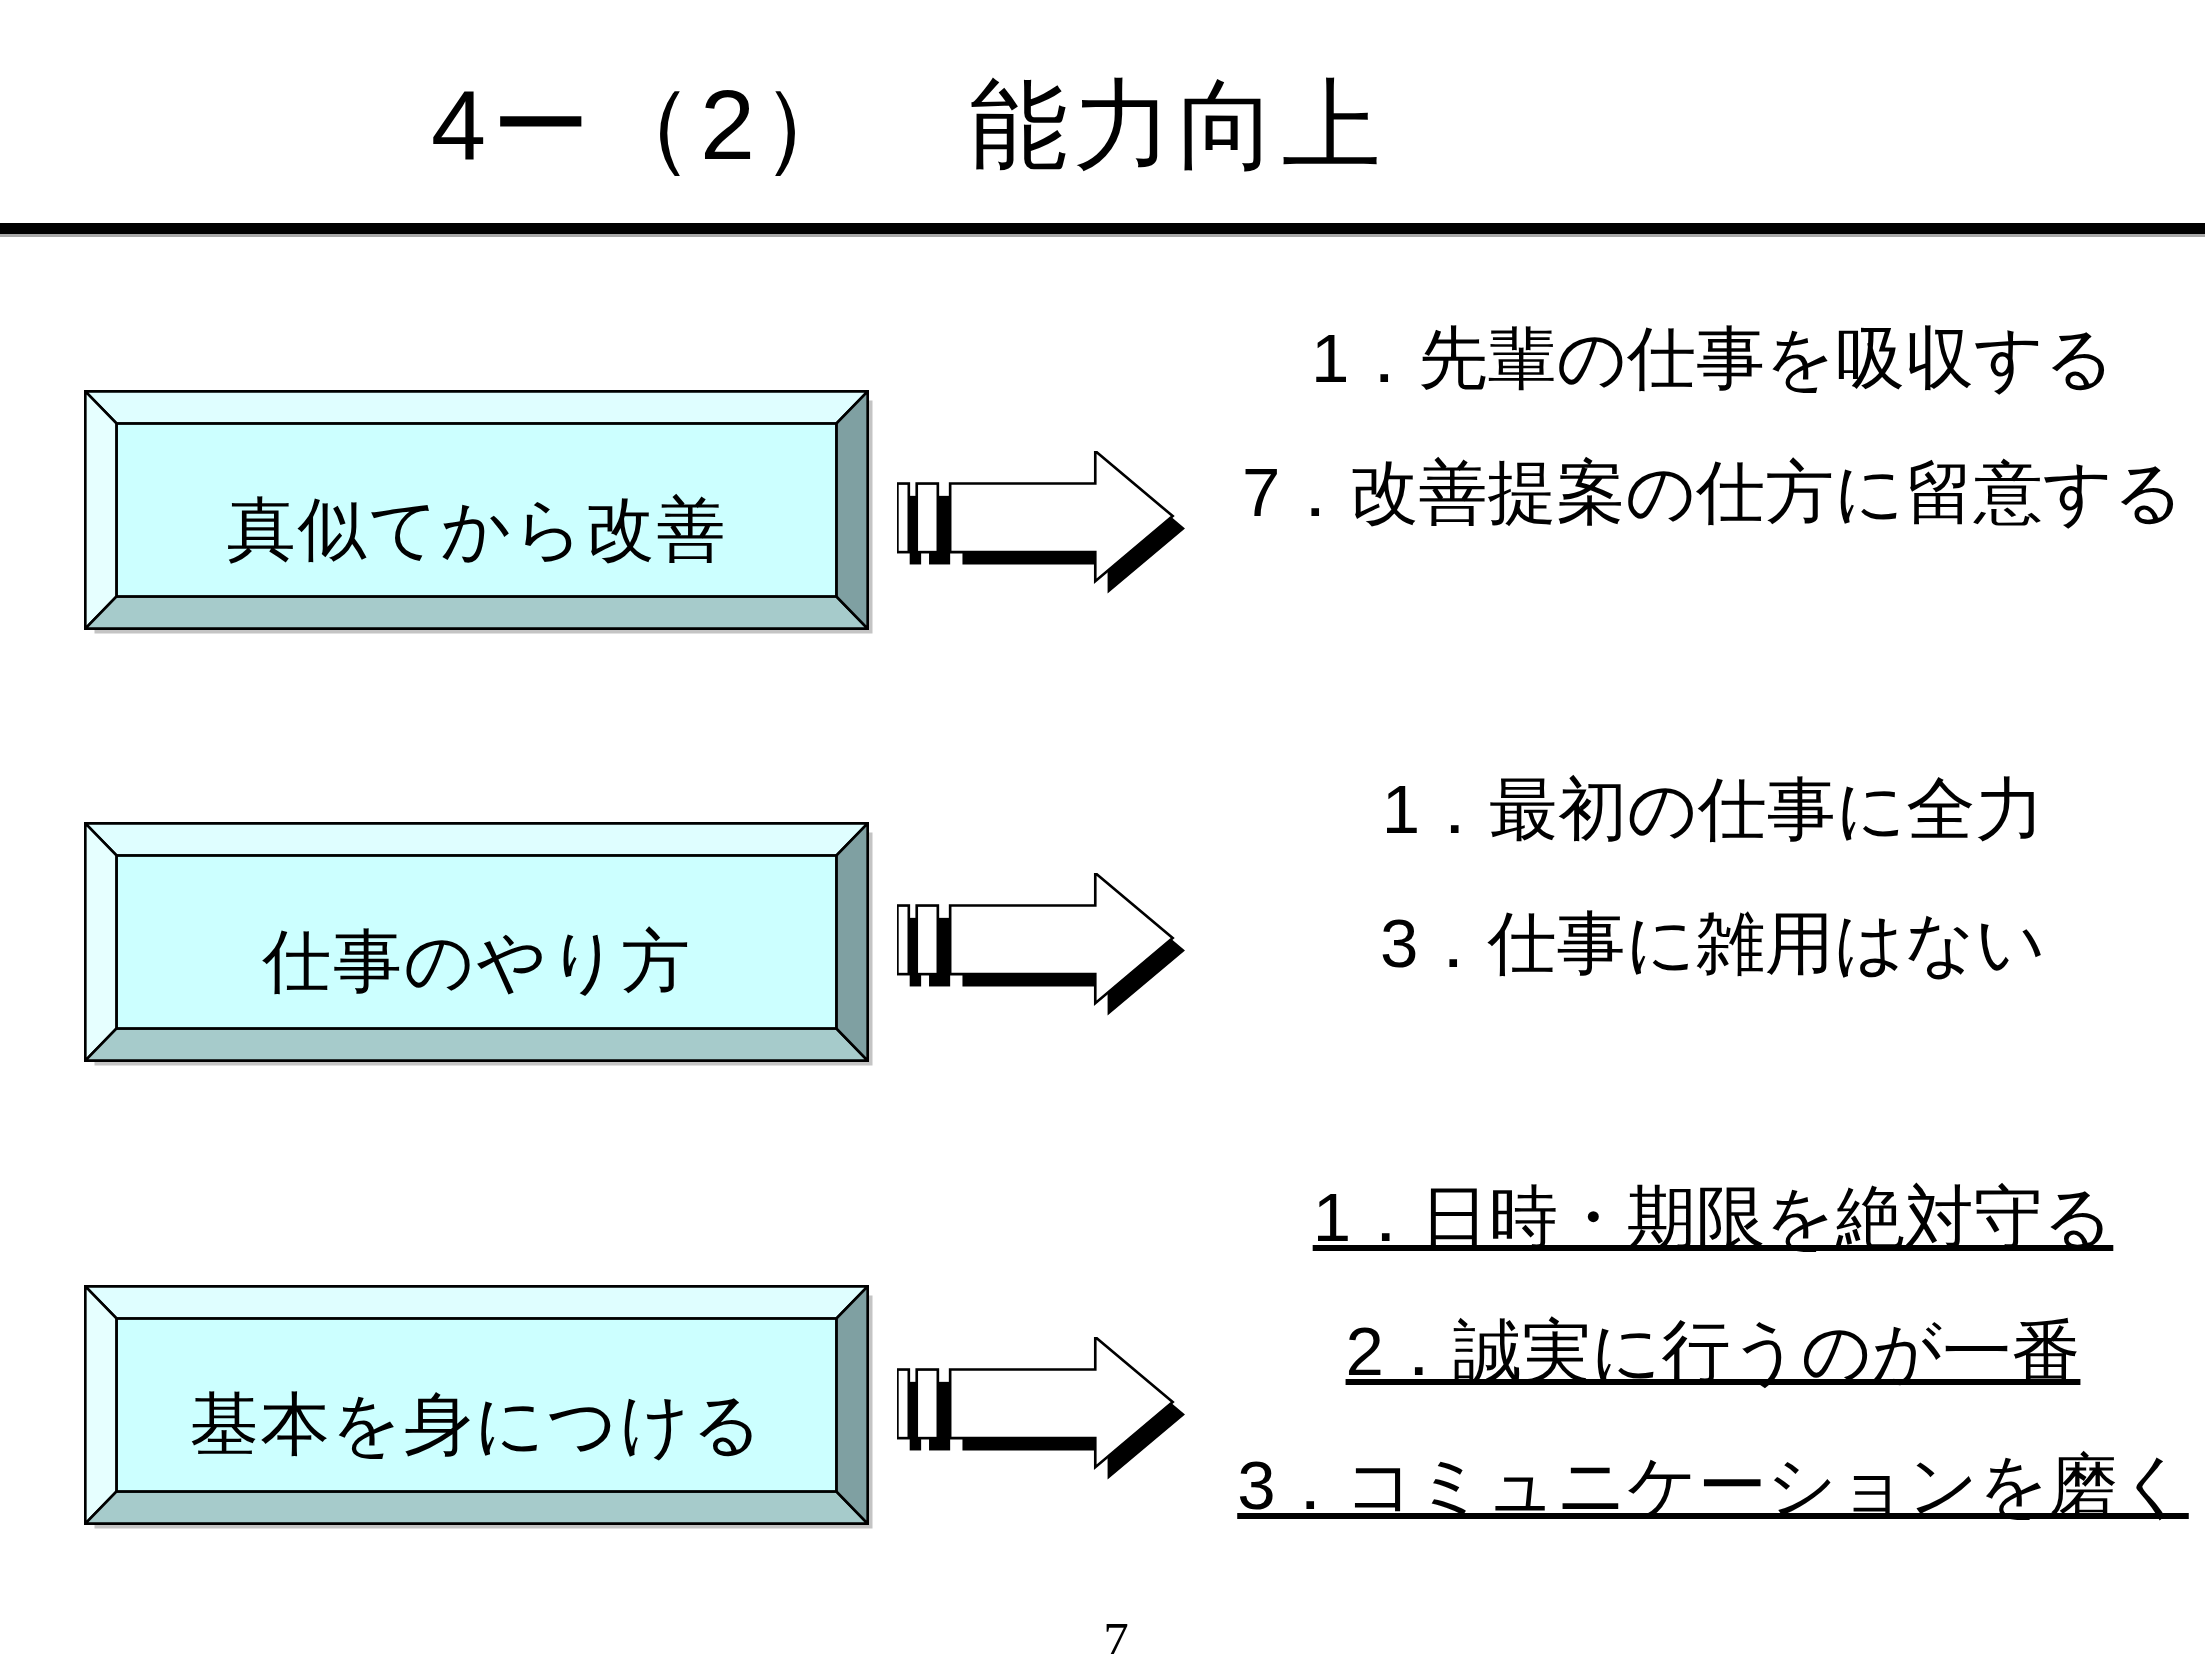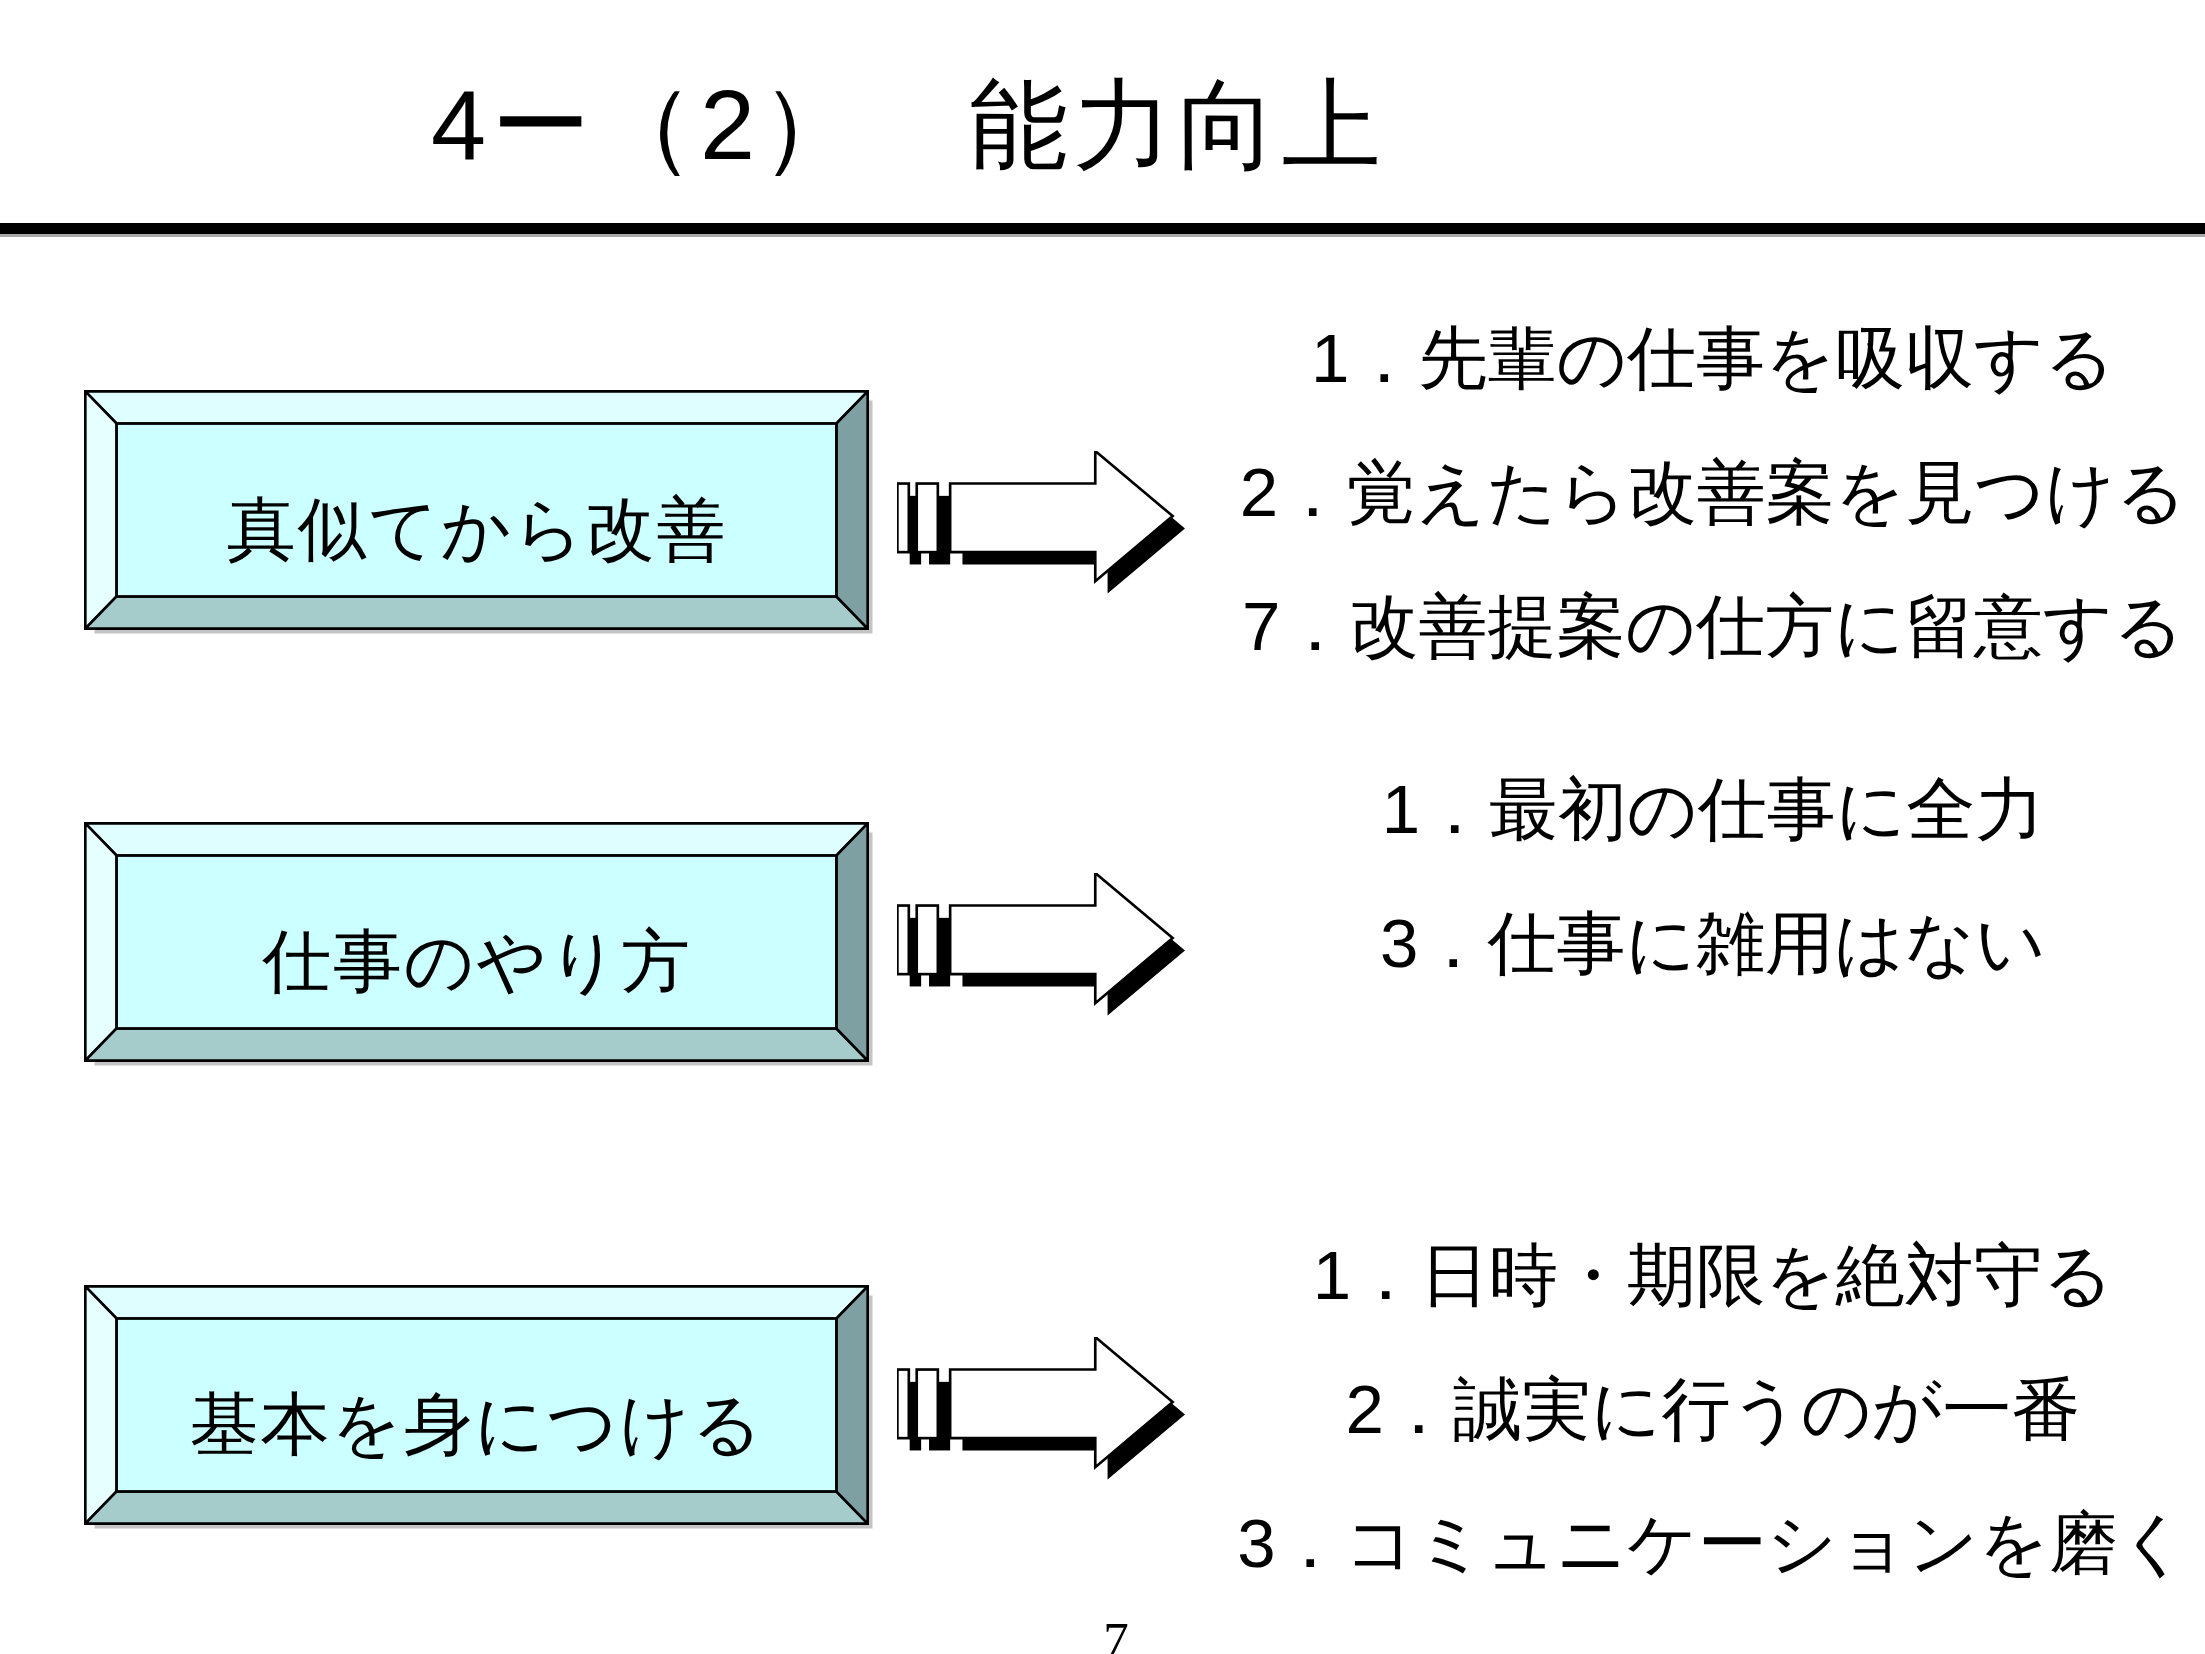--- a/index.html
+++ b/index.html
@@ -118,21 +118,20 @@
       </g>
       <g fill="#ffffff" stroke="#000000" stroke-width="3">
         <rect x="0" y="37" width="13" height="78"></rect>
         <rect x="22" y="37" width="24" height="78"></rect>
         <path d="M60,37 H225 V0 L313,74 L225,148 V115 H60 Z"></path>
       </g>
     </svg>
   </div>
   <div class="item-list" style="top:264px;">
     <div class="list-item">1．先輩の仕事を吸収する</div>
-    <div class="list-item">2．覚えたら改善案を見つける</div>
     <div class="list-item">7．改善提案の仕方に留意する</div>
   </div>
 
   <div class="bevel-box" style="top:794px;">
     <svg width="785" height="240" viewBox="0 0 890 272">
       <g stroke="#000000" stroke-width="3">
         <polygon points="1.5,1.5 888.5,1.5 853,38 37,38" fill="#dffeff"></polygon>
         <polygon points="1.5,1.5 37,38 37,234 1.5,270.5" fill="#e6ffff"></polygon>
         <polygon points="1.5,270.5 37,234 853,234 888.5,270.5" fill="#a6cbcb"></polygon>
         <polygon points="888.5,1.5 853,38 853,234 888.5,270.5" fill="#7fa0a2"></polygon>
@@ -179,21 +178,21 @@
         <rect x="22" y="37" width="24" height="78"></rect>
         <path d="M60,37 H225 V0 L313,74 L225,148 V115 H60 Z"></path>
       </g>
       <g fill="#ffffff" stroke="#000000" stroke-width="3">
         <rect x="0" y="37" width="13" height="78"></rect>
         <rect x="22" y="37" width="24" height="78"></rect>
         <path d="M60,37 H225 V0 L313,74 L225,148 V115 H60 Z"></path>
       </g>
     </svg>
   </div>
-  <div class="item-list" style="top:1181px;">
+  <div class="item-list" style="top:1123px;text-decoration:underline;">
     <div class="list-item">1．日時・期限を絶対守る</div>
     <div class="list-item">2．誠実に行うのが一番</div>
     <div class="list-item">3．コミュニケーションを磨く</div>
   </div>
 
   <div class="page-number">7</div>
 
 </div>
 
 

